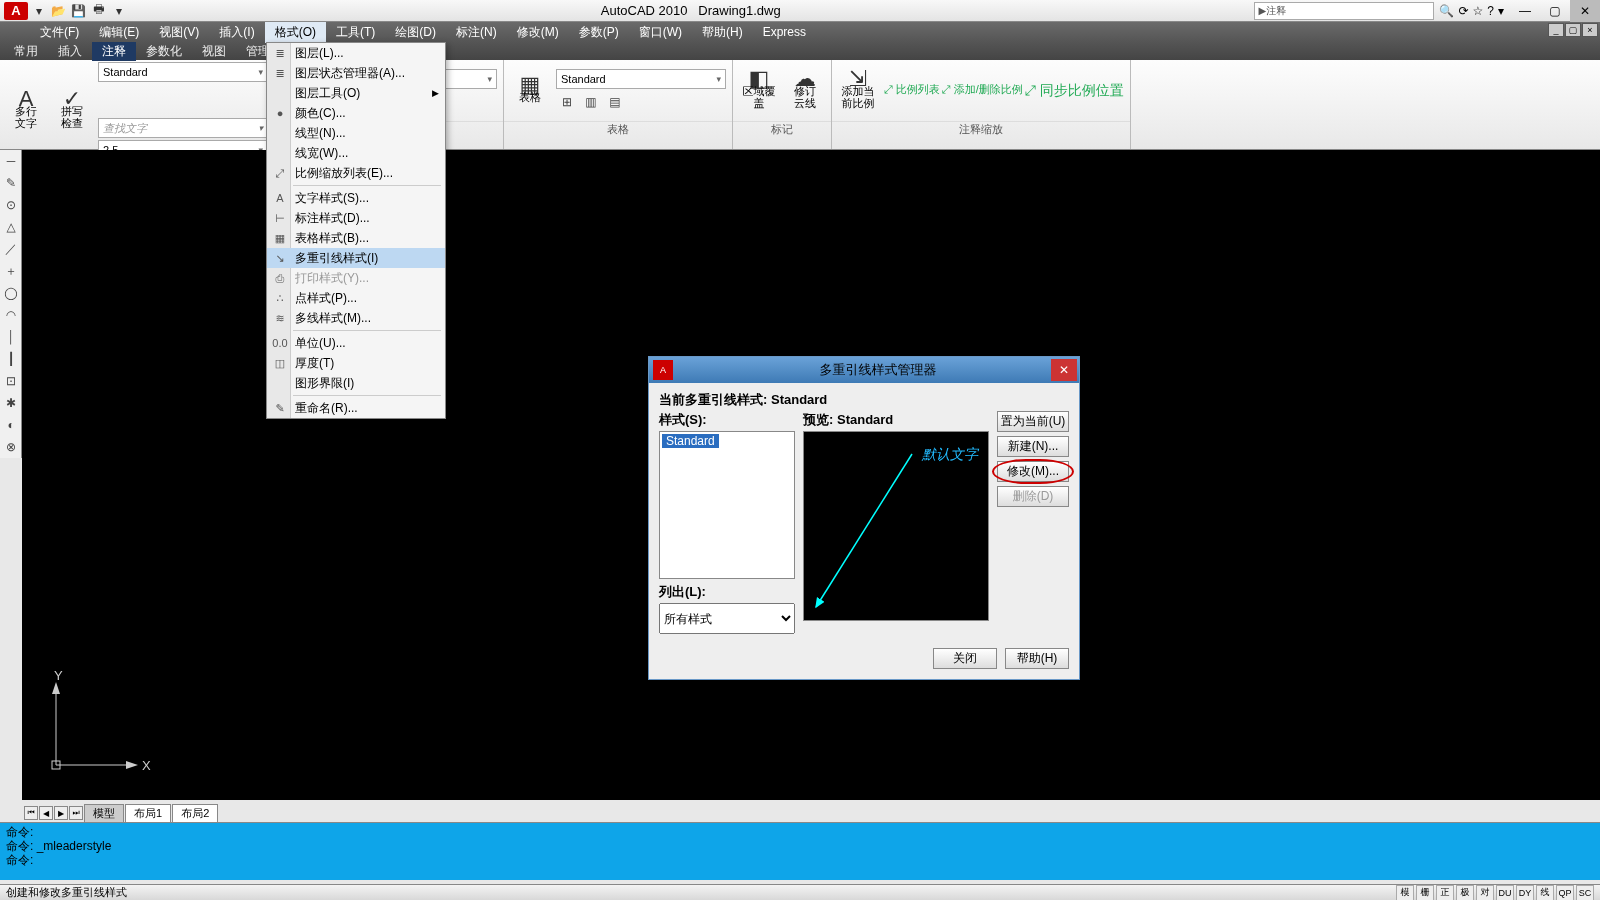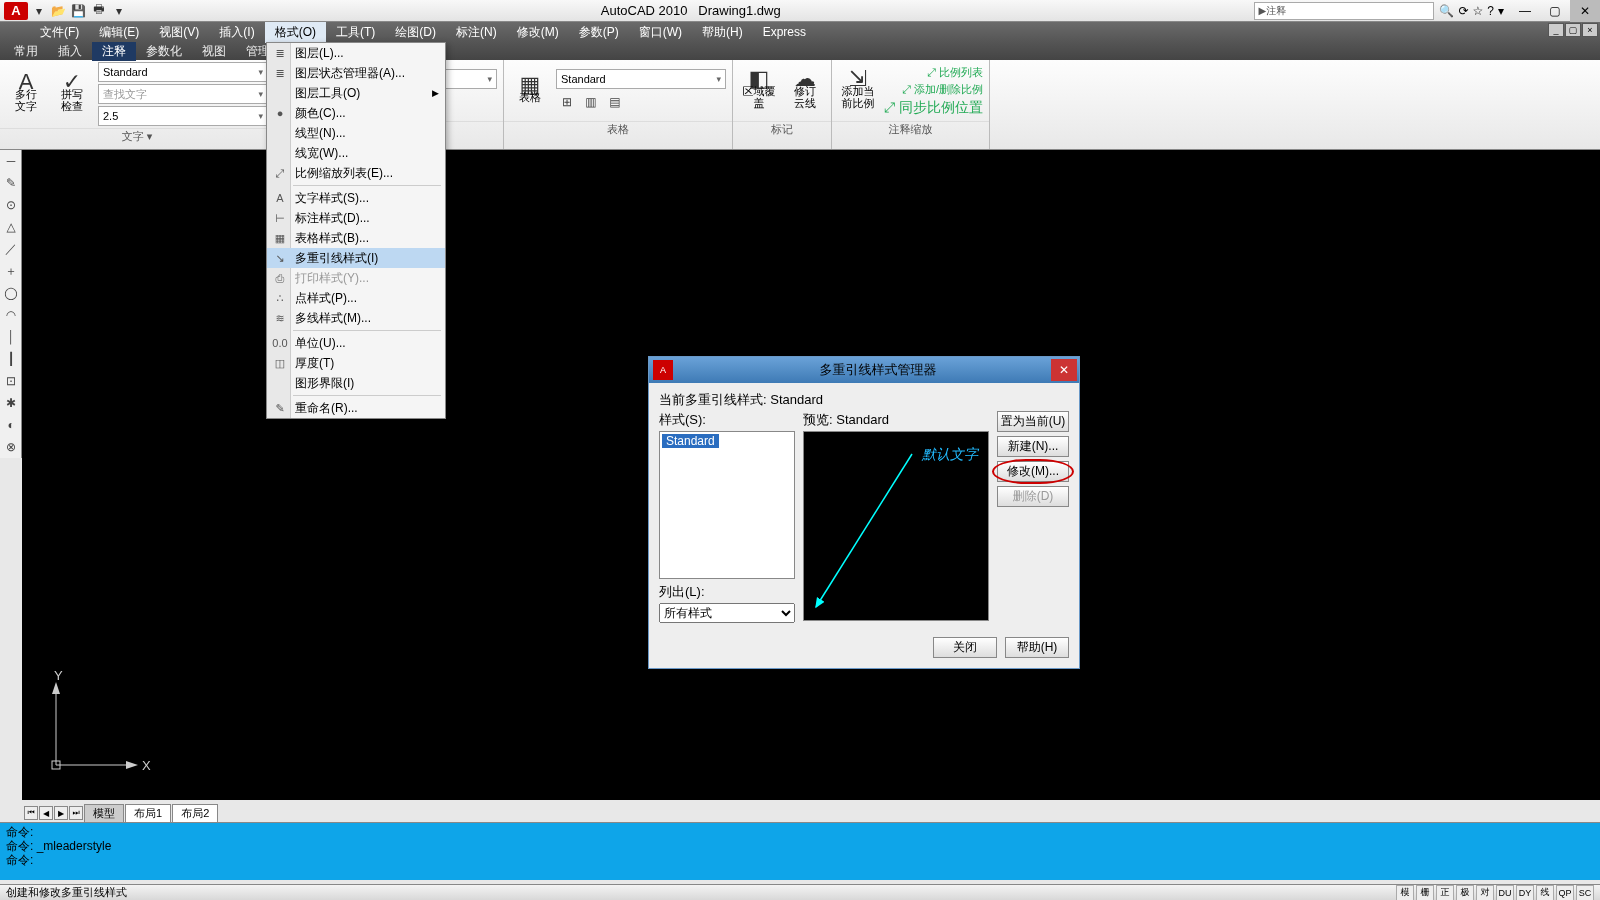--- a/index.html
+++ b/index.html
@@ -59,31 +59,31 @@
 .dropdown .sep { height: 1px; background: #ccc; margin: 2px 4px 2px 26px; }
 .dropdown .iconcol { position: absolute; left: 0; top: 0; bottom: 0; width: 24px; background: #e8e8e8; border-right: 1px solid #ccc; z-index: -1; }
 
 
 .dialog { position: absolute; left: 648px; top: 356px; width: 432px; background: #eee; border: 1px solid #6998c7; box-shadow: 4px 4px 10px rgba(0,0,0,0.4); z-index: 20; }
 .dialog .dtitle { height: 26px; background: linear-gradient(#6aa2d8,#3e7ab5); color: #000; display: flex; align-items: center; position: relative; }
 .dialog .dtitle .dicon { width: 20px; height: 20px; margin: 0 4px; background: #c00; color: #fff; font-size: 9px; display: flex; align-items: center; justify-content: center; }
 .dialog .dtitle .txt { flex: 1; text-align: center; font-size: 13px; font-family: SimSun, serif; }
 .dialog .dtitle .dclose { width: 26px; height: 22px; background: #c33; color: #fff; display: flex; align-items: center; justify-content: center; cursor: pointer; position: absolute; right: 2px; top: 2px; font-size: 12px; }
 .dialog .dbody { padding: 8px 10px; font-family: SimSun, serif; font-size: 13px; }
-.dialog .row { margin-bottom: 2px; }
+.dialog .row { margin-bottom: 2px; font-weight: bold; }
 .dialog .flex { display: flex; gap: 8px; }
 .dialog .listbox { width: 136px; height: 148px; background: #fff; border: 1px solid #888; }
 .dialog .listbox .sel { background: #2a6dc0; color: #fff; padding: 0 4px; margin: 2px; display: inline-block; font-size: 12px; }
 .dialog .preview { flex: 1; height: 190px; background: #000; border: 1px solid #888; position: relative; }
 .dialog .btncol { width: 72px; display: flex; flex-direction: column; gap: 4px; }
 .dialog .dbtn { height: 21px; background: linear-gradient(#fff,#ddd); border: 1px solid #888; font-size: 12px; display: flex; align-items: center; justify-content: center; cursor: pointer; padding: 0 2px; }
 .dialog .dbtn.disabled { color: #999; }
 .dialog .dbtn.circled { position: relative; }
 .dialog .dbtn.circled::after { content: ""; position: absolute; inset: -3px -6px; border: 2px solid #c00; border-radius: 50%/60%; pointer-events: none; }
-.dialog select { width: 136px; height: 20px; font-size: 12px; }
+.dialog select { width: 136px; height: 31px; font-size: 12px; }
 .dialog .footer { display: flex; justify-content: flex-end; gap: 8px; padding: 6px 10px 10px; }
 .dialog .footer .dbtn { width: 64px; }
 .preview-text { position: absolute; top: 14px; right: 10px; color: #2bf; font-family: SimSun; font-style: italic; font-size: 14px; }
 
 
 .modeltabs { position: absolute; left: 24px; bottom: 78px; height: 18px; display: flex; align-items: center; font-size: 11px; }
 .modeltabs .nav { width: 14px; height: 14px; border: 1px solid #888; background: #eee; margin-right: 1px; display: flex; align-items: center; justify-content: center; font-size: 8px; cursor: pointer; }
 .modeltabs .mtab { padding: 1px 8px; background: #fff; border: 1px solid #888; border-bottom: none; margin-right: 1px; cursor: pointer; }
 .modeltabs .mtab.active { background: #ccc; }
 
@@ -165,21 +165,21 @@
         <div class="bigbtn">
           <div class="glyph">A</div>
           <div>多行<br>文字</div>
         </div>
         <div class="bigbtn">
           <div class="glyph">✓</div>
           <div>拼写<br>检查</div>
         </div>
         <div style="display: flex; flex-direction: column; gap: 2px;">
           <div class="dd" style="width: 170px;">Standard</div>
-          <div class="dd" style="width: 170px; color: rgb(153, 153, 153); ">查找文字</div>
+          <div class="dd" style="width: 170px; color: rgb(153, 153, 153); font-style: italic; margin-top: 34px;">查找文字</div>
           <div class="dd" style="width: 170px;">2.5</div>
         </div>
       </div>
       <div class="label">文字 ▾</div>
     </div>
     <div class="panel">
       <div class="content">
         <div class="bigbtn">
           <div class="glyph">↘</div>
           <div>多重引线</div>
@@ -225,21 +225,21 @@
         </div>
       </div>
       <div class="label">标记</div>
     </div>
     <div class="panel">
       <div class="content">
         <div class="bigbtn">
           <div class="glyph">⇲</div>
           <div>添加当前比例</div>
         </div>
-        <div style="display: flex; flex-direction: column; gap: 2px; text-align: right;">
+        <div style="display: flex; flex-direction: row; gap: 2px;">
           <div style="font-size: 11px; color: rgb(34, 170, 85); cursor: pointer;">⤢ 比例列表</div>
           <div style="font-size: 11px; color: rgb(34, 170, 85); cursor: pointer;">⤢ 添加/删除比例</div>
           <div style="font-size: 14px; color: rgb(34, 170, 85); cursor: pointer;">⤢ 同步比例位置</div>
         </div>
       </div>
       <div class="label">注释缩放</div>
     </div>
   </div>
 
 <div class="leftbar" id="leftbar">

